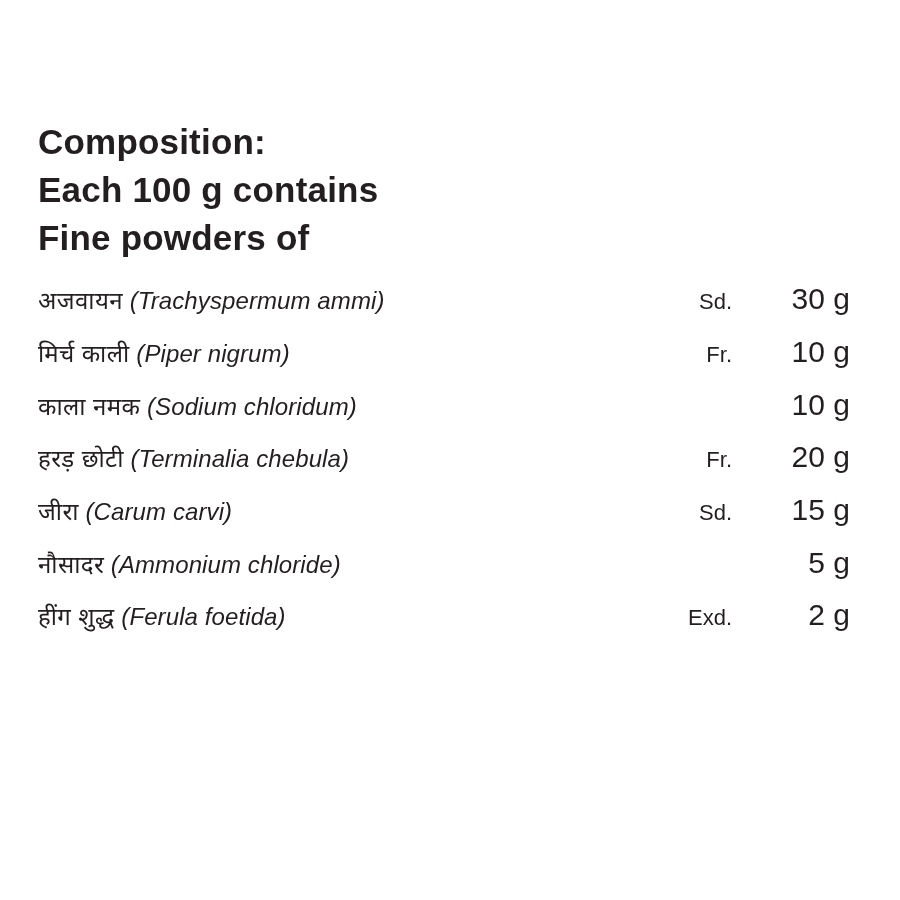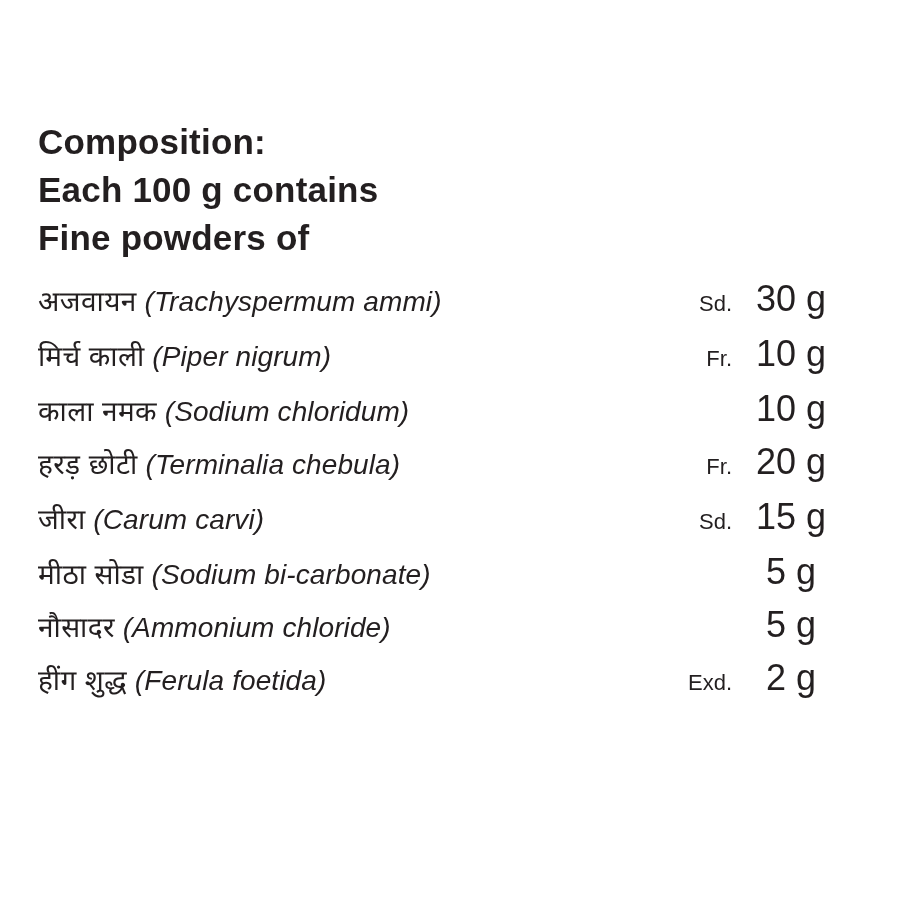--- a/index.html
+++ b/index.html
@@ -40,21 +40,21 @@
   }
   .ingredients tr {
     height: 50px;
   }
   .ingredients td {
     padding: 0;
     vertical-align: baseline;
     white-space: nowrap;
   }
   .col-name {
-    font-size: 28px;
+    font-size: 24px;
     line-height: 50px;
     color: #231f20;
     padding-left: 2px;
   }
   .col-name .hi {
     font-family: "Liberation Sans", "DejaVu Sans", sans-serif;
     font-weight: 400;
     letter-spacing: 0.4px;
   }
   .col-name .latin {
@@ -64,23 +64,23 @@
   }
   .col-part {
     font-size: 22px;
     line-height: 50px;
     text-align: right;
     width: 120px;
     padding-right: 4px;
     color: #231f20;
   }
   .col-qty {
-    font-size: 36px;
+    font-size: 30px;
     line-height: 50px;
-    text-align: center;
+    text-align: right;
     width: 118px;
     color: #231f20;
   }
 </style>
 </head>
 <body>
 
 <div class="sheet">
 
   <div class="heading">
@@ -110,25 +110,20 @@
         <td class="col-name"><span class="hi">हरड़  छोटी</span> <span class="latin">(Terminalia chebula)</span></td>
         <td class="col-part">Fr.</td>
         <td class="col-qty">20 g</td>
       </tr>
       <tr>
         <td class="col-name"><span class="hi">जीरा</span> <span class="latin">(Carum carvi)</span></td>
         <td class="col-part">Sd.</td>
         <td class="col-qty">15 g</td>
       </tr>
       <tr>
-        <td class="col-name"><span class="hi">मीठा  सोडा</span> <span class="latin">(Sodium bi-carbonate)</span></td>
-        <td class="col-part"></td>
-        <td class="col-qty">5 g</td>
-      </tr>
-      <tr>
         <td class="col-name"><span class="hi">नौसादर</span> <span class="latin">(Ammonium chloride)</span></td>
         <td class="col-part"></td>
         <td class="col-qty">5 g</td>
       </tr>
       <tr>
         <td class="col-name"><span class="hi">हींग  शुद्ध</span> <span class="latin">(Ferula foetida)</span></td>
         <td class="col-part">Exd.</td>
         <td class="col-qty">2 g</td>
       </tr>
     </tbody>

